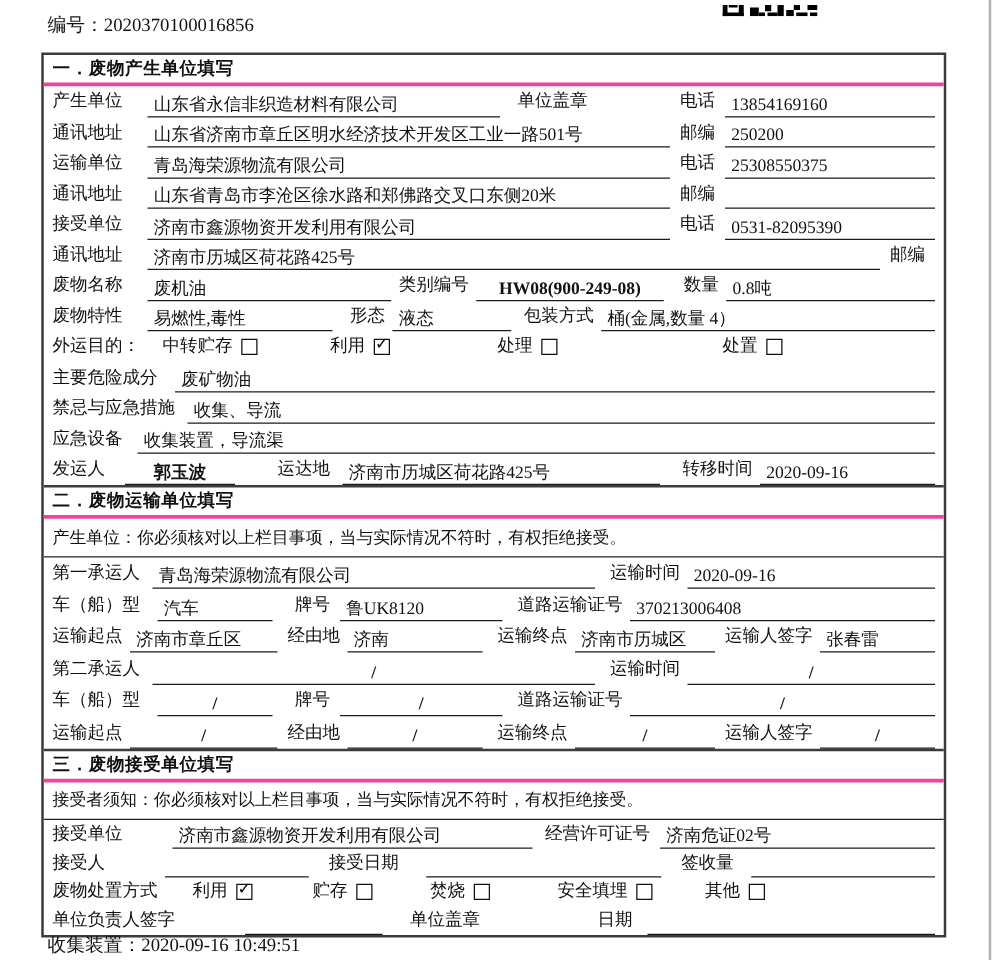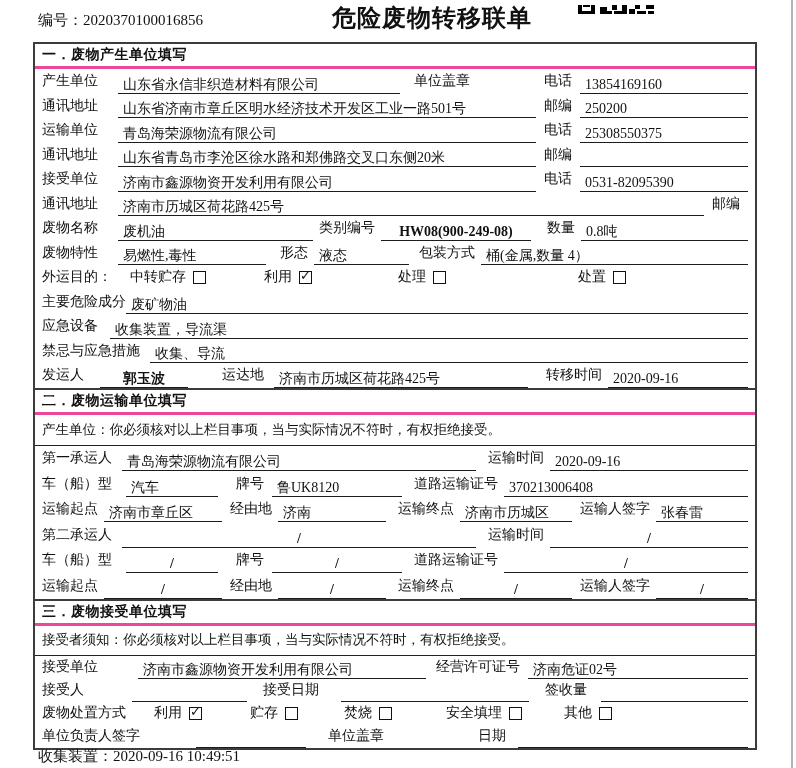--- a/index.html
+++ b/index.html
@@ -34,21 +34,20 @@
       font-family:"DejaVu Sans",sans-serif;}
   .footer{position:absolute;left:38px;top:747px;font-size:15px;white-space:nowrap;}
 </style>
 </head>
 <body>
 
 <div class="page">
 
   <div class="doc-no"><span>编号：</span><span>2020370100016856</span></div>
 
-  <div class="doc-title">危险废物转移联单</div>
 
   <div class="qr">
     <svg width="76" height="9" viewBox="0 0 76 9">
       <g fill="#000">
         <rect x="0" y="0" width="4" height="9"></rect>
           <rect x="0" y="6" width="17" height="3"></rect>
         <rect x="13" y="0" width="4" height="9"></rect>
           <rect x="5" y="0" width="7" height="2"></rect>
         <rect x="22" y="2" width="7" height="7"></rect>
           <rect x="29" y="6" width="5" height="3"></rect>
@@ -147,31 +146,31 @@
           <span class="cb"></span>
         </span>
         <span class="cbi" style="margin-left:132px">
           <span>处置</span>
           <span class="cb"></span>
         </span>
       </div>
 
       <div class="row">
         <span class="lb">主要危险成分</span>
-        <span class="ul fx" style="">废矿物油</span>
+        <span class="ul fx" style="margin-left:14px">废矿物油</span>
+      </div>
+
+      <div class="row">
+        <span class="lb">禁忌与应急措施</span>
+        <span class="ul fx" style="margin-left:10px">收集、导流</span>
       </div>
 
       <div class="row">
         <span class="lb">应急设备</span>
         <span class="ul fx" style="margin-left:12px">收集装置，导流渠</span>
-      </div>
-
-      <div class="row">
-        <span class="lb">禁忌与应急措施</span>
-        <span class="ul fx" style="margin-left:10px">收集、导流</span>
       </div>
 
       <div class="row">
         <span class="lb" style="width:58px">发运人</span>
         <span class="ul ctr" style="width:88px">郭玉波</span>
         <span class="lb" style="margin-left:34px">运达地</span>
         <span class="ul fx" style="margin-left:10px">济南市历城区荷花路425号</span>
         <span class="lb" style="margin-left:18px">转移时间</span>
         <span class="ul" style="width:140px;margin-left:6px">2020-09-16</span>
       </div>

